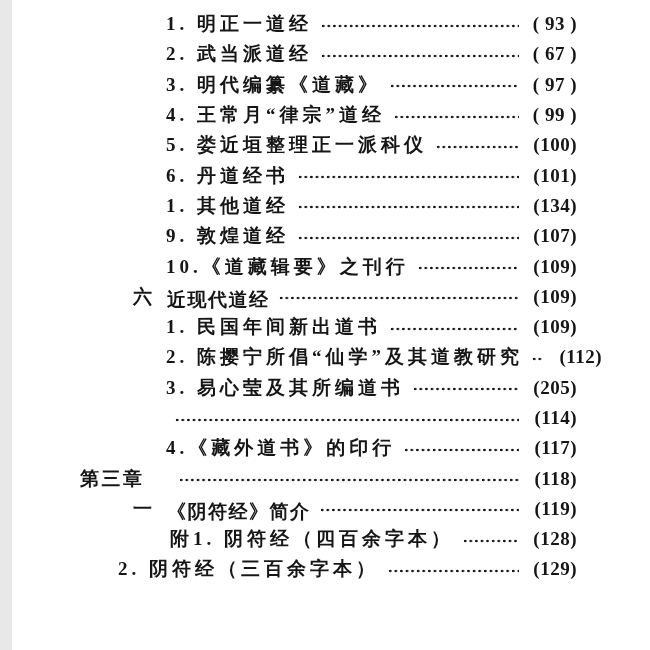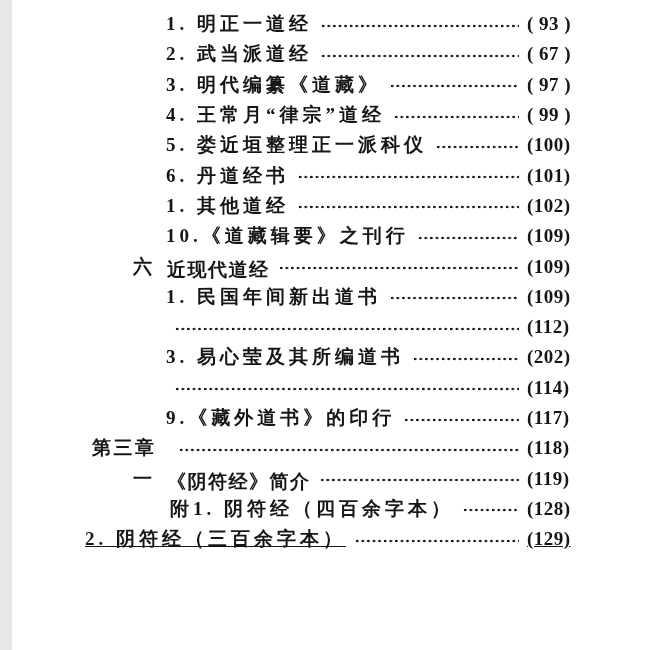--- a/index.html
+++ b/index.html
@@ -42,39 +42,39 @@
     letter-spacing: 2px;
   }
   .title { letter-spacing: 4px; }
   
   .lvl-item      { padding-left: 166px; }
   .lvl-section   { padding-left: 167px; }
   .lvl-section .title { letter-spacing: 1.5px; margin-top: 7px; }
   .lvl-section .marker { left: 133px; }
   .lvl-chapter   { padding-left: 170px; font-weight: 700; }
   .lvl-chapter .title { letter-spacing: 1.5px; }
-  .lvl-chapter .marker { left: 92px; letter-spacing: 2.5px; }
+  .lvl-chapter .marker { left: 80px; letter-spacing: 2.5px; }
   .lvl-appendix  { padding-left: 193px; }
   .lvl-appendix .marker { left: 170px; }
-  .lvl-appendix2 { padding-left: 85px; text-decoration: underline; }
+  .lvl-appendix2 { padding-left: 118px; }
   
   .dots {
     flex: 1 1 auto;
     height: 4px;
     margin: 3px 8px 0 9px;
     background-image: radial-gradient(circle at 2px 2px, #161616 1.25px, transparent 1.6px);
     background-size: 5.6px 4px;
     background-repeat: repeat-x;
     background-position: left center;
     min-width: 12px;
   }
   .pagenum {
     flex: 0 0 auto;
     width: 50px;
-    text-align: left;
+    text-align: right;
     letter-spacing: 0.5px;
     white-space: pre;
   }
 </style>
 </head>
 <body>
 
 <div class="page">
   <div class="edge-strip"></div>
   <div class="toc-list">
@@ -111,21 +111,27 @@
       <div class="row lvl-item">
     
     <span class="title">6. 丹道经书</span>
     <span class="dots"></span>
     <span class="pagenum">(101)</span>
   </div>
       <div class="row lvl-item">
     
     <span class="title">1. 其他道经</span>
     <span class="dots"></span>
-    <span class="pagenum">(102)</span>
+    <span class="pagenum">(134)</span>
+  </div>
+      <div class="row lvl-item">
+    
+    <span class="title">9. 敦煌道经</span>
+    <span class="dots"></span>
+    <span class="pagenum">(107)</span>
   </div>
       <div class="row lvl-item">
     
     <span class="title">10.《道藏辑要》之刊行</span>
     <span class="dots"></span>
     <span class="pagenum">(109)</span>
   </div>
       <div class="row lvl-section">
     <span class="marker">六</span>
     <span class="title">近现代道经</span>
@@ -133,37 +139,38 @@
     <span class="pagenum">(109)</span>
   </div>
       <div class="row lvl-item">
     
     <span class="title">1. 民国年间新出道书</span>
     <span class="dots"></span>
     <span class="pagenum">(109)</span>
   </div>
       <div class="row lvl-item">
     
+    <span class="title">2. 陈撄宁所倡“仙学”及其道教研究</span>
     <span class="dots"></span>
     <span class="pagenum">(112)</span>
   </div>
       <div class="row lvl-item">
     
     <span class="title">3. 易心莹及其所编道书</span>
     <span class="dots"></span>
-    <span class="pagenum">(202)</span>
+    <span class="pagenum">(205)</span>
   </div>
       <div class="row lvl-item">
     
     <span class="dots"></span>
     <span class="pagenum">(114)</span>
   </div>
       <div class="row lvl-item">
     
-    <span class="title">9.《藏外道书》的印行</span>
+    <span class="title">4.《藏外道书》的印行</span>
     <span class="dots"></span>
     <span class="pagenum">(117)</span>
   </div>
       <div class="row lvl-chapter">
     <span class="marker">第三章</span>
     <span class="dots"></span>
     <span class="pagenum">(118)</span>
   </div>
       <div class="row lvl-section">
     <span class="marker">一</span>

